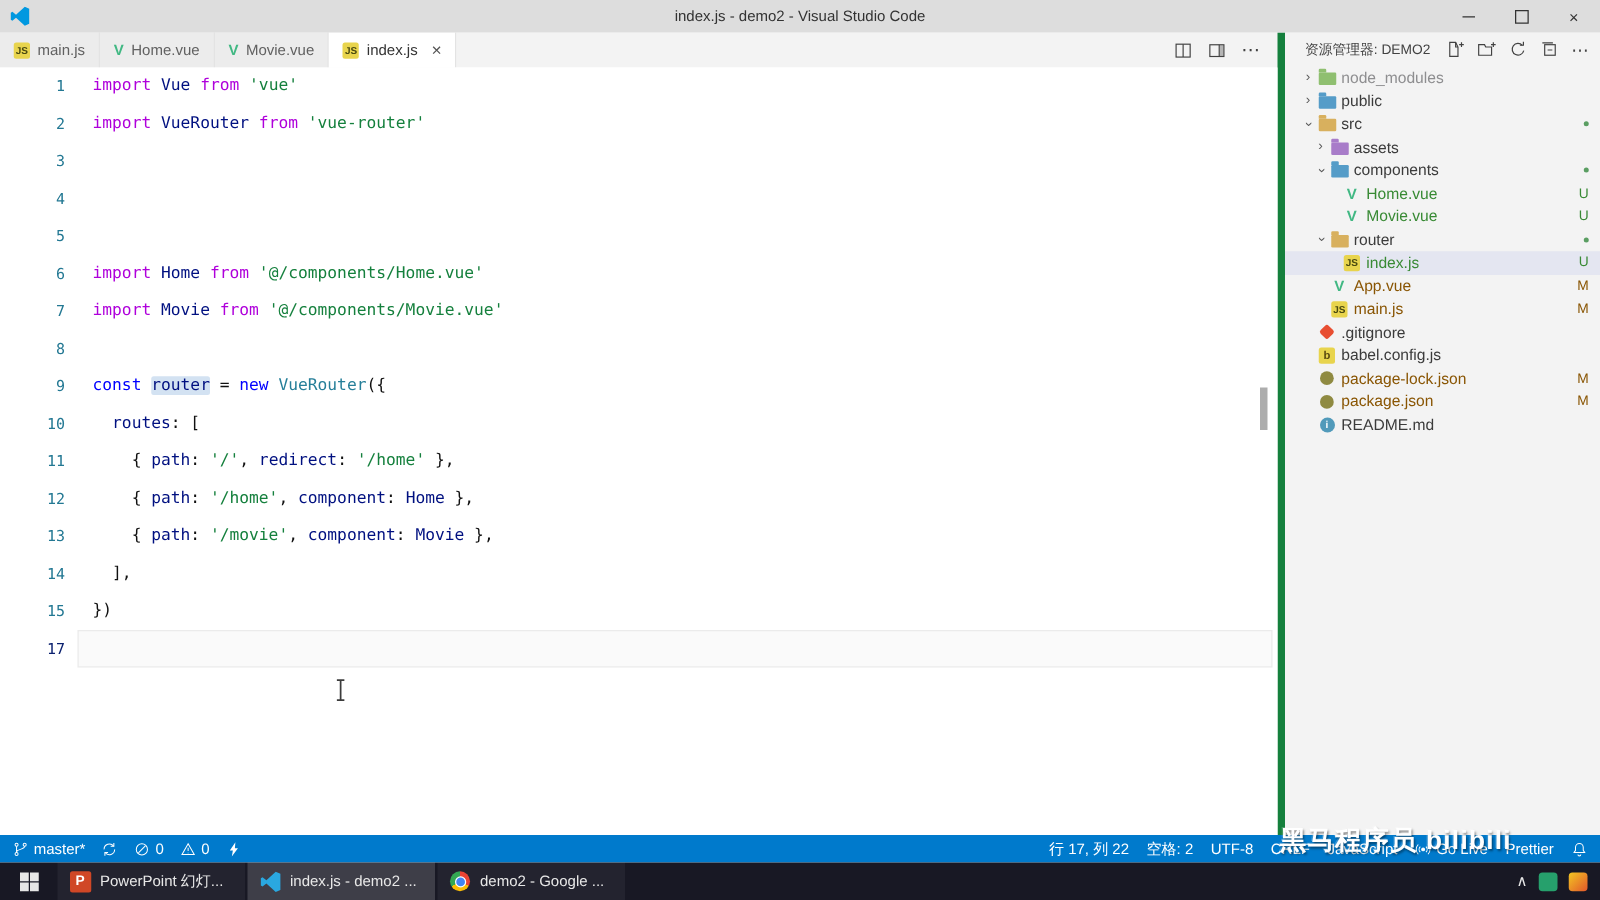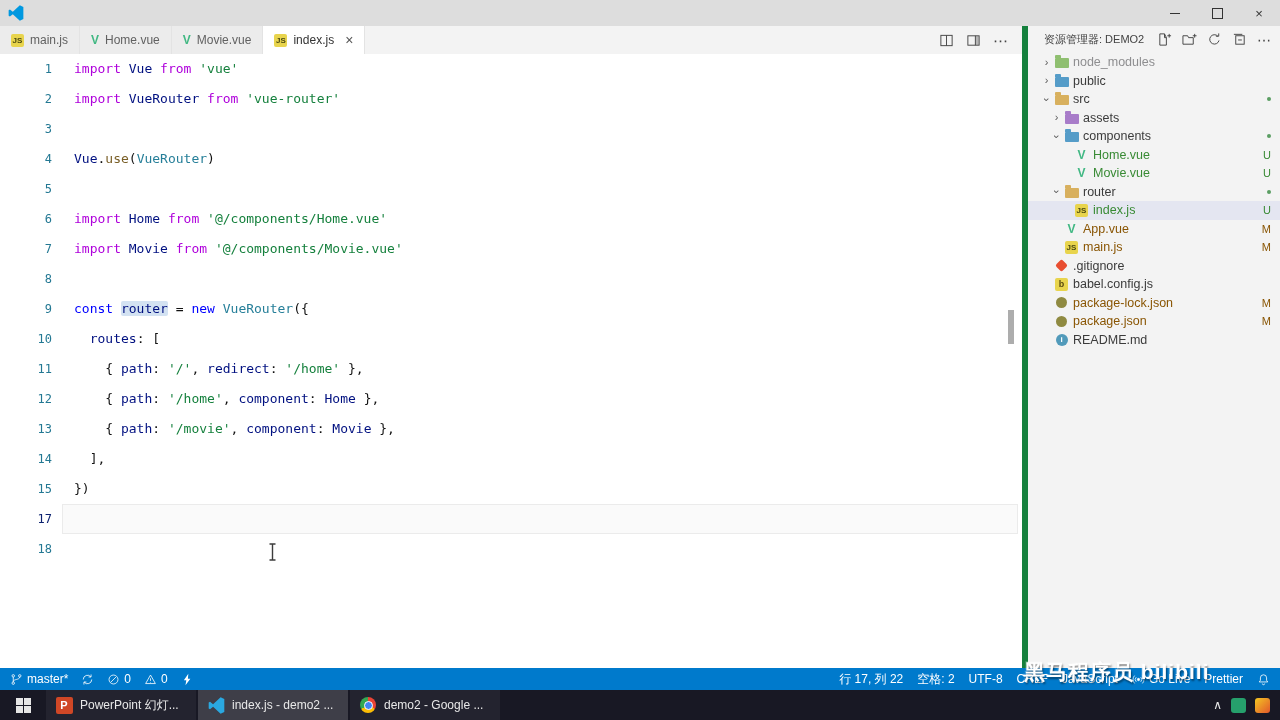--- a/index.html
+++ b/index.html
@@ -124,20 +124,21 @@
 <body>
 
 <div class="screen">
 
   <div class="titlebar">
     <span class="tb-logo">
       <svg viewBox="0 0 100 100">
           <path fill="#0098e0" d="M74 2 30 42 12 28 4 33v34l8 5 18-14 44 40 22-10V12Z"></path>
         </svg>
     </span>
+    <div class="tb-title">index.js - demo2 - Visual Studio Code</div>
     <div class="win-controls">
       <div class="wbtn">
           <span class="wmin"></span>
         </div>
       <div class="wbtn">
           <span class="wmax"></span>
         </div>
       <div class="wbtn">×</div>
     </div>
   </div>
@@ -190,21 +191,20 @@
             <div class="row">
               <div class="gutter">2</div>
               <div class="code"><span class="tok kp">import </span><span class="tok var">VueRouter </span><span class="tok kp">from </span><span class="tok str">'vue-router'</span></div>
             </div>
             <div class="row">
               <div class="gutter">3</div>
               <div class="code"></div>
             </div>
             <div class="row">
               <div class="gutter">4</div>
-              <div class="code"><span class="tok var">Vue</span><span class="tok pun">.</span><span class="tok fn">use</span><span class="tok pun">(</span><span class="tok typ">VueRouter</span><span class="tok pun">)</span></div>
             </div>
             <div class="row">
               <div class="gutter">5</div>
               <div class="code"></div>
             </div>
             <div class="row">
               <div class="gutter">6</div>
               <div class="code"><span class="tok kp">import </span><span class="tok var">Home </span><span class="tok kp">from </span><span class="tok str">'@/components/Home.vue'</span></div>
             </div>
             <div class="row">
@@ -238,24 +238,20 @@
             <div class="row">
               <div class="gutter">14</div>
               <div class="code"><span class="tok pun">  ],</span></div>
             </div>
             <div class="row">
               <div class="gutter">15</div>
               <div class="code"><span class="tok pun">})</span></div>
             </div>
             <div class="row cur">
               <div class="gutter">17</div>
-            </div>
-            <div class="row">
-              <div class="gutter">18</div>
-              <div class="code"></div>
             </div>
           </div>
         <div class="ov-mark"></div>
       </div>
     </div>
 
     <div class="sidebar">
       <div class="sb-header">
         <span class="sb-title">资源管理器: DEMO2</span>
         <div class="ex-actions">

